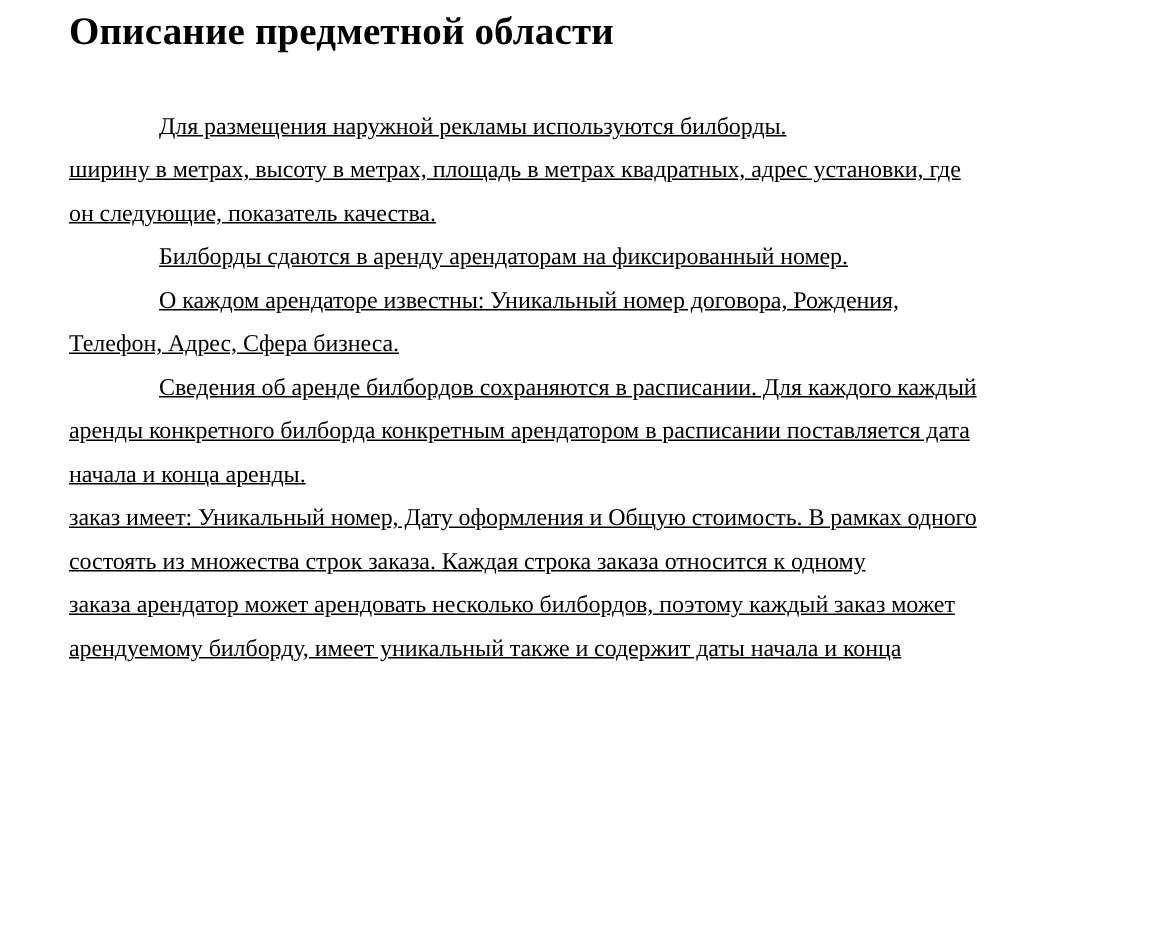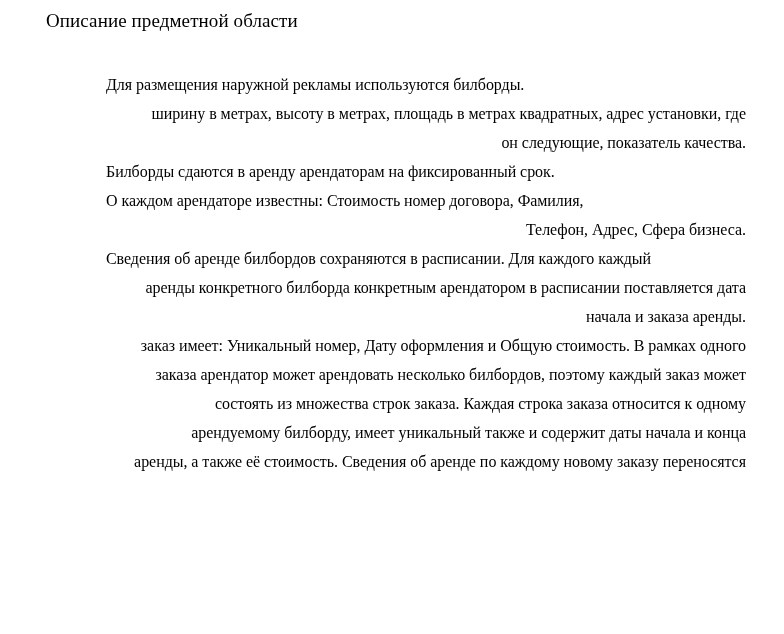--- a/index.html
+++ b/index.html
@@ -3,58 +3,57 @@
 <meta charset="utf-8">
 <style>
   html, body { margin: 0; padding: 0; background: #ffffff; }
   body {
     width: 784px; height: 634px; overflow: hidden;
     font-family: "Liberation Serif", "DejaVu Serif", serif;
     color: #000000;
   }
   .page { position: relative; padding: 8px 0 0 46px; width: 700px; }
   .title {
-    font-weight: normal; font-size: 19px; margin: 0; line-height: 26px;
+    font-weight: bold; font-size: 26px; margin: 0; line-height: 26px;
     letter-spacing: 0.1px;
   }
   .body { margin-top: 36px; }
   .para {
     font-size: 16px; line-height: 29px; margin: 0;
-    text-indent: 60px; letter-spacing: -0.05px;
+    text-indent: 60px; letter-spacing: -0.05px; text-decoration: underline;
   }
   .line { display: block; white-space: nowrap; }
   .line.first { text-indent: 60px; }
-  .line.cont { text-indent: 0; text-align: right; }
+  .line.cont { text-indent: 0; }
 </style>
 </head>
 <body>
 
 <div class="page">
   <h1 class="title">Описание предметной области</h1>
   <div class="body" id="doc-body">
       <p class="para" style="text-indent: 0px;">
         <span class="line first">Для размещения наружной рекламы используются билборды.</span>
       </p>
       <p class="para" style="text-indent: 0px;">
         <span class="line cont">ширину в метрах, высоту в метрах, площадь в метрах квадратных, адрес установки, где</span>
         <span class="line cont">он следующие, показатель качества.</span>
       </p>
       <p class="para" style="text-indent: 0px;">
-        <span class="line first">Билборды сдаются в аренду арендаторам на фиксированный срок.</span>
+        <span class="line first">Билборды сдаются в аренду арендаторам на фиксированный номер.</span>
       </p>
       <p class="para" style="text-indent: 0px;">
-        <span class="line first">О каждом арендаторе известны: Стоимость номер договора, Фамилия,</span>
+        <span class="line first">О каждом арендаторе известны: Уникальный номер договора, Рождения,</span>
         <span class="line cont">Телефон, Адрес, Сфера бизнеса.</span>
       </p>
       <p class="para" style="text-indent: 0px;">
         <span class="line first">Сведения об аренде билбордов сохраняются в расписании. Для каждого каждый</span>
         <span class="line cont">аренды конкретного билборда конкретным арендатором в расписании поставляется дата</span>
-        <span class="line cont">начала и заказа аренды.</span>
+        <span class="line cont">начала и конца аренды.</span>
       </p>
       <p class="para" style="text-indent: 0px;">
         <span class="line cont">заказ имеет: Уникальный номер, Дату оформления и Общую стоимость. В рамках одного</span>
+        <span class="line cont">состоять из множества строк заказа. Каждая строка заказа относится к одному</span>
         <span class="line cont">заказа арендатор может арендовать несколько билбордов, поэтому каждый заказ может</span>
-        <span class="line cont">состоять из множества строк заказа. Каждая строка заказа относится к одному</span>
         <span class="line cont">арендуемому билборду, имеет уникальный также и содержит даты начала и конца</span>
-        <span class="line cont">аренды, а также её стоимость. Сведения об аренде по каждому новому заказу переносятся</span>
       </p>
     </div>
 </div>
 
 </body></html>

